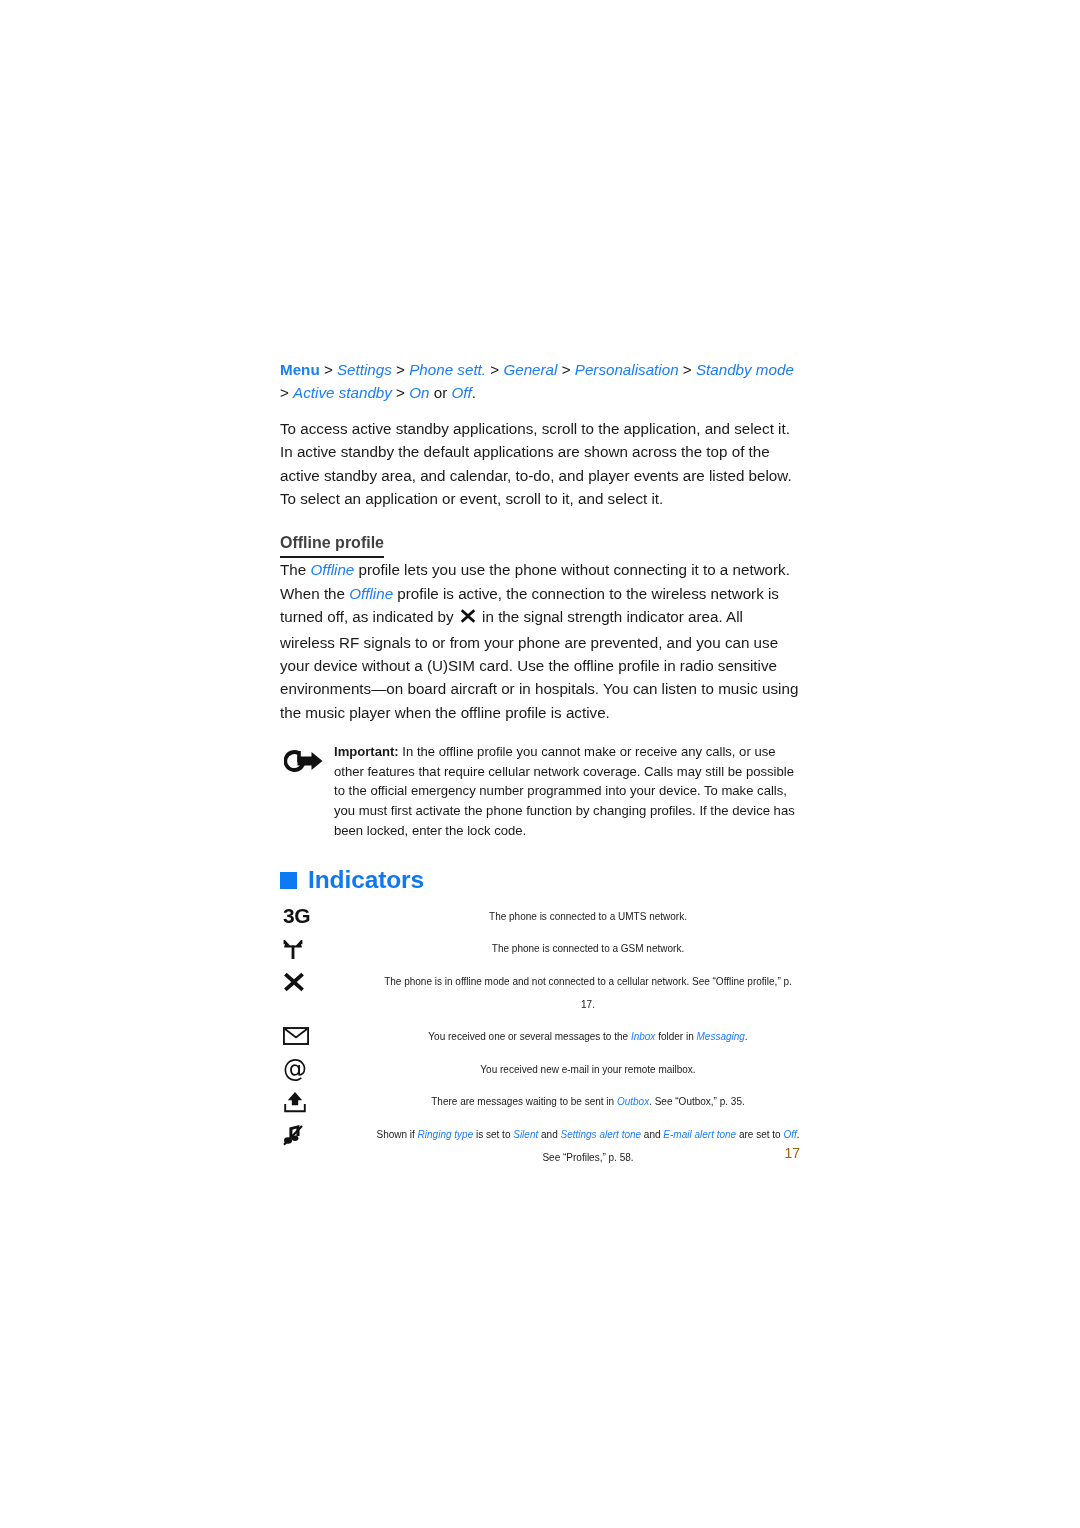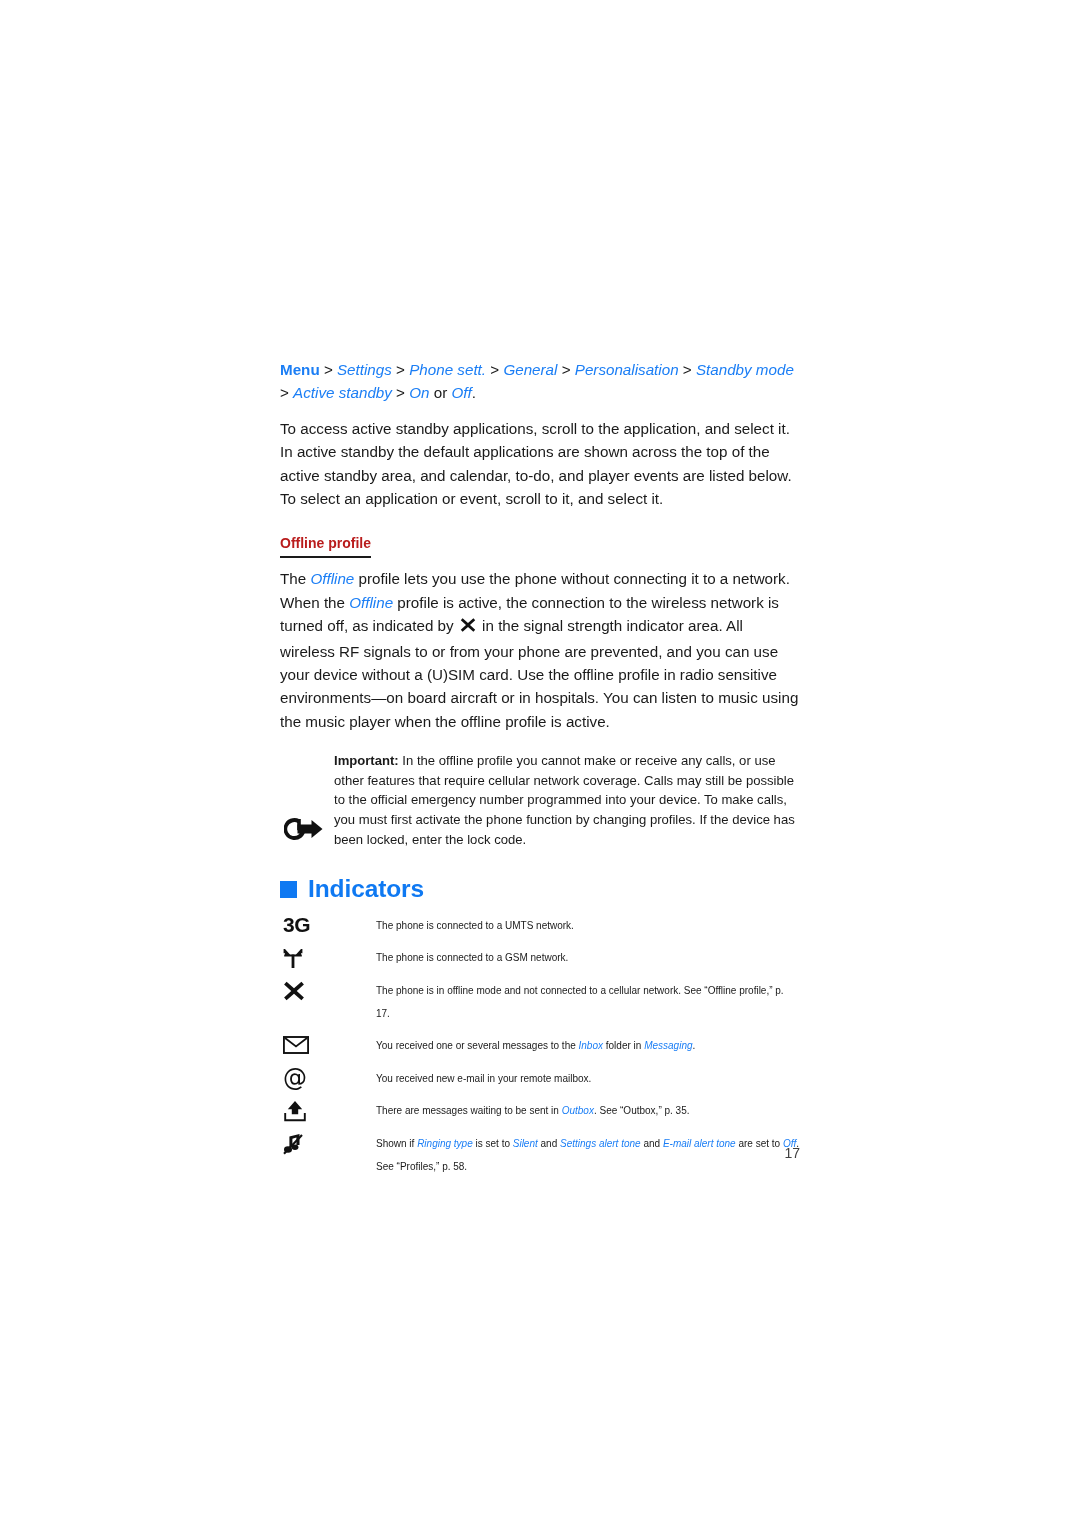--- a/index.html
+++ b/index.html
@@ -50,40 +50,40 @@
   .menupath .root {
     color: #1b7ef5;
     font-weight: bold;
     font-style: normal;
   }
   .menupath .sep { color: #1a1a1a; font-style: normal; }
   .menupath .orword { color: #1a1a1a; font-style: normal; }
 
   
   .subhead {
-    font-size: 14px;
+    font-size: 16px;
     font-weight: bold;
-    color: #b91c1c;
-    margin: 17px 0 9px 0;
+    color: #404040;
+    margin: 17px 0 0 0;
     display: inline-block;
     border-bottom: 2px solid #1a1a1a;
     padding-bottom: 1px;
     line-height: 24px;
   }
   .subhead-wrap { line-height: 0; }
   .x-svg {
     display: inline-block;
     vertical-align: -2px;
     margin: 0 2px;
   }
 
   
   .note {
     display: flex;
-    align-items: flex-end;
+    align-items: flex-start;
     margin-top: 18px;
     margin-bottom: 6px;
   }
   .note-icon {
     width: 54px;
     flex: 0 0 54px;
     padding-top: 5px;
     padding-left: 4px;
     box-sizing: border-box;
   }
@@ -114,20 +114,21 @@
     font-weight: bold;
     line-height: 1;
     letter-spacing: -0.1px;
   }
 
   
   .ind-row {
     display: flex;
     align-items: flex-start;
     margin-bottom: 9px;
+    text-align: center;
   }
   .ind-icon {
     width: 52px;
     flex: 0 0 52px;
     display: flex;
     align-items: flex-start;
     justify-content: flex-start;
     padding-left: 3px;
     padding-top: 1px;
     box-sizing: border-box;
@@ -155,21 +156,21 @@
   }
 
   
   .pageno {
     position: absolute;
     left: 0;
     top: 1145px;
     width: 800px;
     text-align: right;
     font-size: 14px;
-    color: #404040;
+    color: #a16207;
   }
 </style>
 </head>
 <body>
 
 <div class="page">
 
   <div class="content">
 
     <div class="menupath">

